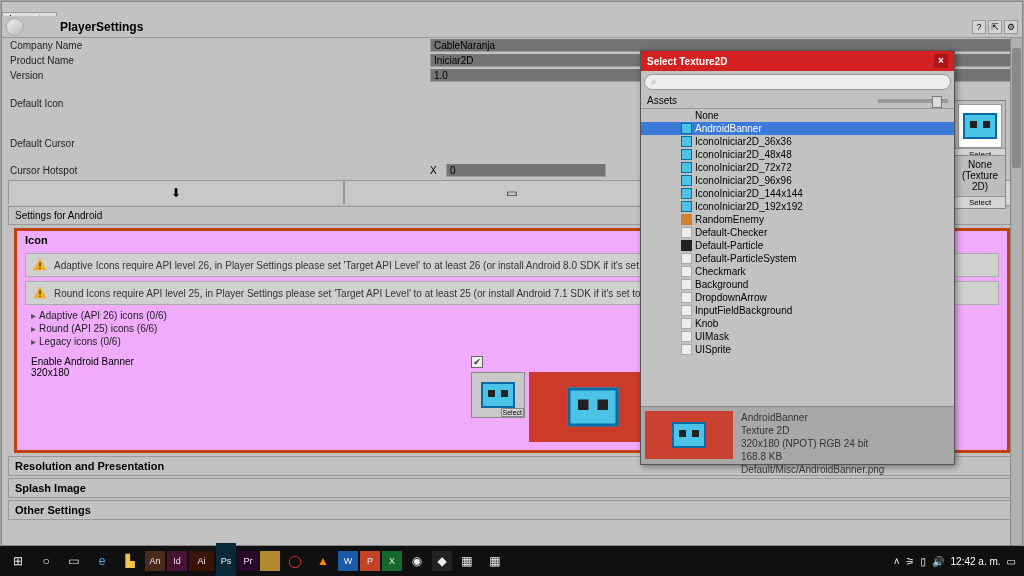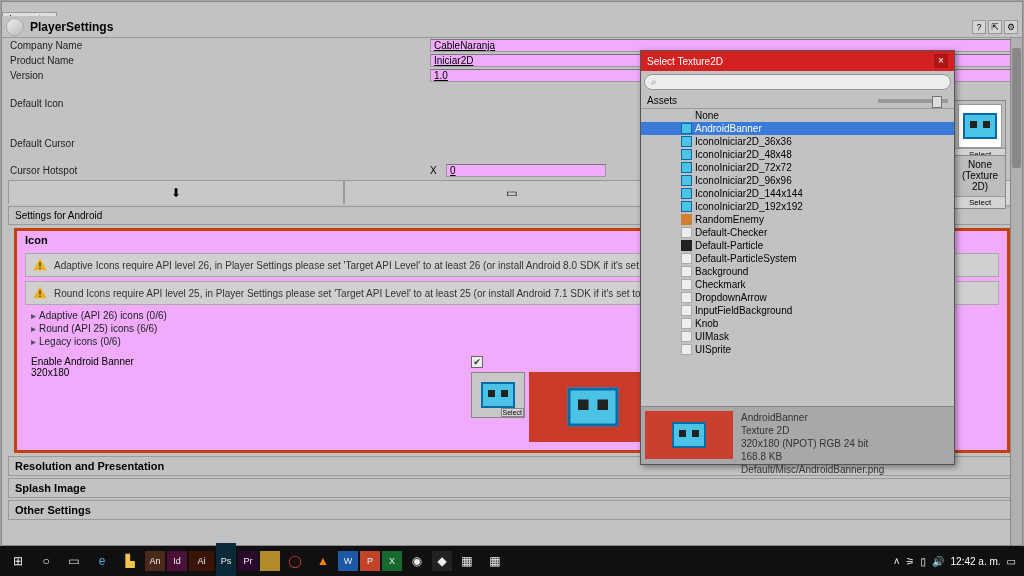--- a/index.html
+++ b/index.html
@@ -1,47 +1,47 @@
 <!DOCTYPE html>
 <html><head>
 <meta charset="utf-8">
 <style>
 * { margin:0; padding:0; box-sizing:border-box; font-family:Arial,sans-serif; font-size:10px; }
 body { background:#a3a3a3; width:1024px; height:576px; overflow:hidden; position:relative; }
 .window { position:absolute; left:1px; top:1px; right:1px; bottom:30px; background:#c2c2c2; border:1px solid #888; }
 .tab { position:absolute; top:10px; left:0; background:#e0e0e0; border:1px solid #999; padding:1px 6px; font-size:10px; }
-.titlebar { position:absolute; top:14px; left:0; right:0; height:22px; background:#c2c2c2; display:flex; align-items:center; padding-left:4px; border-bottom:1px solid #999; }
+.titlebar { position:absolute; top:14px; left:0; right:0; height:22px; background:#c2c2c2; display:flex; align-items:center; padding-left:4px; border-bottom:1px solid #999;gap:30px; }
 .titlebar .gear { width:18px; height:18px; border-radius:50%; background:linear-gradient(135deg,#eee,#bbb); margin-right:6px; border:1px solid #aaa; }
 .titlebar .title { font-size:12px; font-weight:bold; }
 .titlebar .right-icons { margin-left:auto; display:flex; gap:2px; padding-right:4px; }
 .titlebar .right-icons span { width:14px; height:14px; background:#d4d4d4; border:1px solid #999; font-size:9px; text-align:center; line-height:12px; }
 .content { position:absolute; top:36px; left:0; right:0; bottom:0; overflow:hidden; }
 .prop-row { display:flex; height:15px; align-items:center; padding:0 8px; }
 .prop-label { width:420px; font-size:10px; color:#222; }
-.prop-input { flex:1; height:13px; background:#f0abfc; border:1px solid #999; border-top-color:#777; padding:0 3px; font-size:10px;text-decoration:underline; }
+.prop-input { flex:1; height:13px; background:#737373; border:1px solid #999; border-top-color:#777; padding:0 3px; font-size:10px; }
 .spacer6 { height:6px; }
 .big-row { display:flex; padding:0 8px; height:40px;align-items:center; }
 .prefix { display:inline-block; width:16px; }
 .platform-tabs { display:flex; height:24px; margin:2px 6px; background:#c2c2c2; }
 .platform-tabs div { flex:1; border:1px solid #999; border-bottom:none; display:flex; align-items:center; justify-content:center; background:#c8c8c8; font-size:12px; }
 .settings-for { margin:0 6px; padding:3px 6px; font-size:10px; border:1px solid #999; background:#c2c2c2; }
 .group-box { margin:3px 12px; border:3px solid #c2410c; background:#f0abfc; }
 .group-title { font-weight:bold; font-size:11px; padding:3px 8px; }
 .warning { display:flex; align-items:center; margin:4px 8px; border:1px solid #aaa; background:#d0d0d0; padding:3px 6px; font-size:9px; color:#333; }
 .warning .warn-icon { width:16px; height:16px; margin-right:6px; flex-shrink:0; }
 .sub-item { padding:1px 14px; font-size:10px; color:#222; }
 .sub-item .tri { display:inline-block; width:8px; color:#555; }
 .banner-row { display:flex; padding:2px 14px; align-items:flex-start; }
 .bold-header { font-weight:bold; font-size:11px; margin:2px 6px; border:1px solid #999; padding:3px 6px; background:#c2c2c2; }
 .scrollbar { position:absolute; right:0; top:36px; bottom:0; width:12px; background:#b0b0b0; border-left:1px solid #888; }
 .scrollbar .thumb { position:absolute; left:1px; right:1px; top:10px; height:120px; background:#888; border-radius:2px; }
 
 
 .popup { position:absolute; left:640px; top:50px; width:315px; height:415px; background:#c2c2c2; border:1px solid #555; box-shadow:2px 2px 6px rgba(0,0,0,0.4); }
-.popup-title { background:#d32020; color:#fff; font-size:11px; padding:3px 6px; display:flex; align-items:center; }
+.popup-title { background:#d32020; color:#fff; font-size:11px; padding:3px 6px; display:flex; align-items:center;font-weight:bold; }
 .popup-title .x { margin-left:auto; width:14px; height:14px; background:#b01515; text-align:center; line-height:13px; font-size:10px; }
 .popup-search { margin:3px; height:16px; background:#ededed; border:1px solid #999; border-radius:8px; display:flex; align-items:center; padding:0 6px; }
 .popup-search span { color:#888; font-size:10px; }
 .assets-bar { display:flex; align-items:center; border-bottom:1px solid #999; padding:2px 6px; font-size:10px; }
 .assets-bar .slider { margin-left:auto; width:70px; height:4px; background:#999; position:relative; }
 .assets-bar .slider::after { content:''; position:absolute; right:6px; top:-3px; width:8px; height:10px; background:#ddd; border:1px solid #777; }
 .asset-list { font-size:10px; }
 .asset-list .item { display:flex; align-items:center; height:13px; padding-left:40px; }
 .asset-list .item.selected { background:#3a7ad9; color:#fff; }
 .asset-list .item .thumb { width:11px; height:11px; margin-right:3px; flex-shrink:0; }
@@ -248,25 +248,25 @@
       <div class="item">
         <span class="thumb" style="background: rgb(34, 34, 34);"></span>
         <span>Default-Particle</span>
       </div>
       <div class="item">
         <span class="thumb" style="background: rgb(238, 238, 238); border: 1px solid rgb(170, 170, 170);"></span>
         <span>Default-ParticleSystem</span>
       </div>
       <div class="item">
         <span class="thumb" style="background: rgb(238, 238, 238); border: 1px solid rgb(170, 170, 170);"></span>
+        <span>Checkmark</span>
+      </div>
+      <div class="item">
+        <span class="thumb" style="background: rgb(238, 238, 238); border: 1px solid rgb(170, 170, 170);"></span>
         <span>Background</span>
-      </div>
-      <div class="item">
-        <span class="thumb" style="background: rgb(238, 238, 238); border: 1px solid rgb(170, 170, 170);"></span>
-        <span>Checkmark</span>
       </div>
       <div class="item">
         <span class="thumb" style="background: rgb(238, 238, 238); border: 1px solid rgb(170, 170, 170);"></span>
         <span>DropdownArrow</span>
       </div>
       <div class="item">
         <span class="thumb" style="background: rgb(238, 238, 238); border: 1px solid rgb(170, 170, 170);"></span>
         <span>InputFieldBackground</span>
       </div>
       <div class="item">

